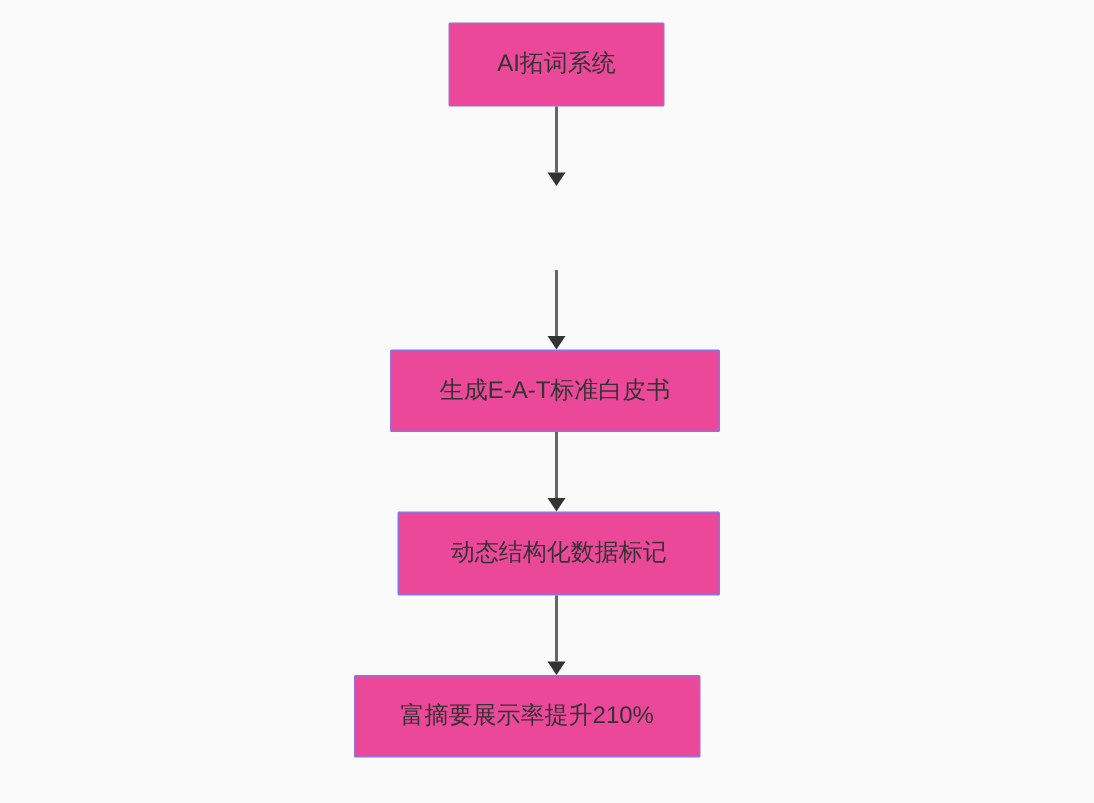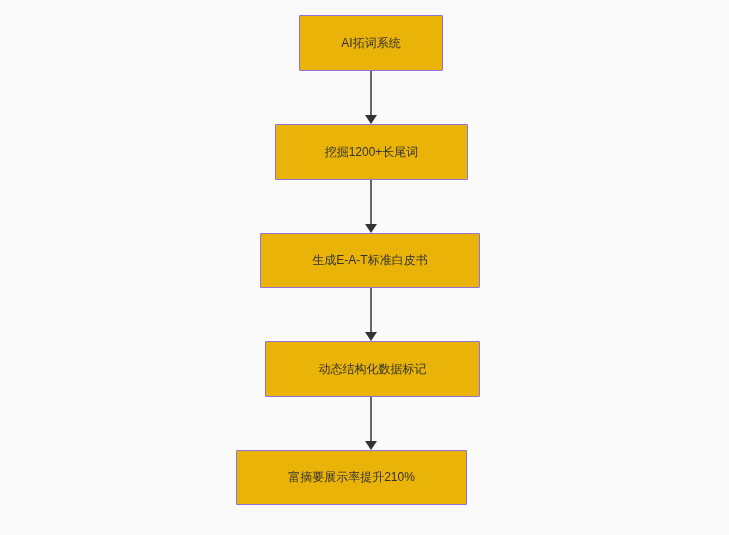--- a/index.html
+++ b/index.html
@@ -10,25 +10,25 @@
     position: relative;
     width: 729px;
     height: 535px;
     background: #fafafa;
     font-family: "Liberation Sans", "DejaVu Sans", sans-serif;
     overflow: hidden;
   }
   .node {
     position: absolute;
     box-sizing: border-box;
-    background: #eab308;
+    background: #ec4899;
     border: 1px solid #9370DB;
     border-radius: 1px;
     color: #333333;
-    font-size: 12px;
+    font-size: 16px;
     display: flex;
     align-items: center;
     justify-content: center;
     text-align: center;
     line-height: 1.2;
     white-space: nowrap;
   }
   .node1 { left: 299px; top: 15px;  width: 144px; height: 56px; }
   .node2 { left: 275px; top: 124px; width: 193px; height: 56px; }
   .node3 { left: 260px; top: 233px; width: 220px; height: 55px; }
@@ -67,23 +67,20 @@
 
   <div class="node node1">
     <span>AI拓词系统</span>
   </div>
 
   <div class="arrow arrow1">
     <div class="arrow-line"></div>
     <div class="arrow-head"></div>
   </div>
 
-  <div class="node node2">
-    <span>挖掘1200+长尾词</span>
-  </div>
 
   <div class="arrow arrow2">
     <div class="arrow-line"></div>
     <div class="arrow-head"></div>
   </div>
 
   <div class="node node3">
     <span>生成E-A-T标准白皮书</span>
   </div>
 

